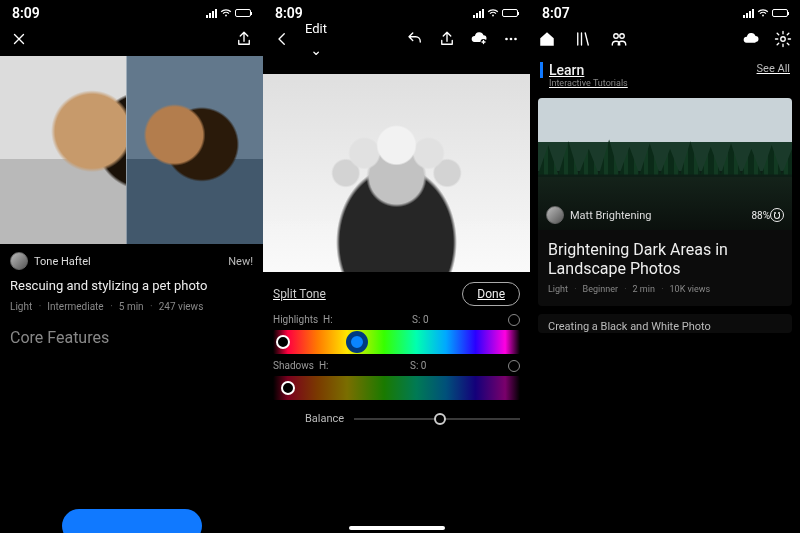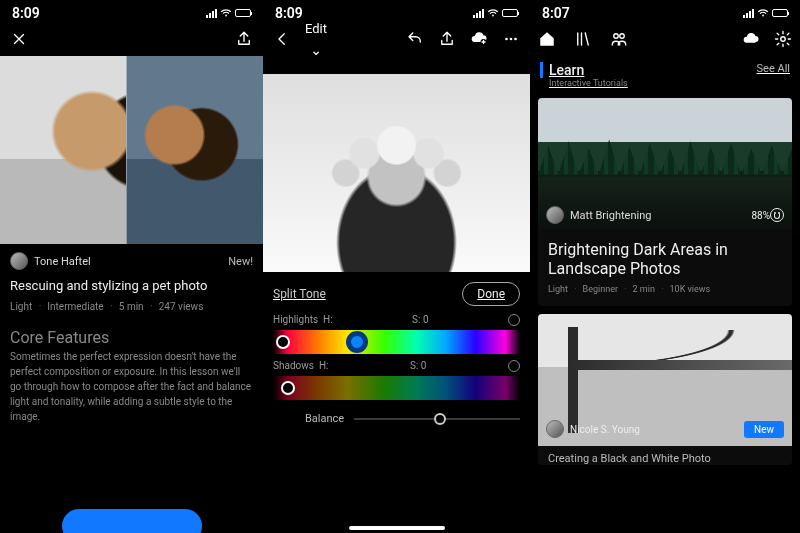--- a/index.html
+++ b/index.html
@@ -163,21 +163,20 @@
     <span class="badge-new">New!</span>
   </div>
   <div class="lesson-title">Rescuing and stylizing a pet photo</div>
   <div class="meta">
     <span>Light</span>
     <span>Intermediate</span>
     <span>5 min</span>
     <span>247 views</span>
   </div>
   <div class="section-h">Core Features</div>
-  <div class="desc">Sometimes the perfect expression doesn't have the perfect composition or exposure. In this lesson we'll go through how to compose after the fact and balance light and tonality, while adding a subtle style to the image.</div>
   <div class="cta1"></div>
 </div>
 
 <div class="phone p2">
   <div class="status">
     <span>8:09</span>
     <span class="status-icons">
       <span class="bars">
           <span class="bar b1"></span>
           <span class="bar b2"></span>
@@ -340,23 +339,15 @@
     <div class="card-title">Brightening Dark Areas in Landscape Photos</div>
     <div class="card-meta">
       <span>Light</span>
       <span>Beginner</span>
       <span>2 min</span>
       <span>10K views</span>
     </div>
   </div>
 
   <div class="card">
-    <div class="card-img bridge">
-      <div class="cables"></div>
-      <div class="card2-bot">
-        <span class="avatar"></span>
-        <span>Nicole S. Young</span>
-      </div>
-      <span class="badge-blue">New</span>
-    </div>
     <div class="partial-title">Creating a Black and White Photo</div>
   </div>
 </div>
 
 </body></html>

